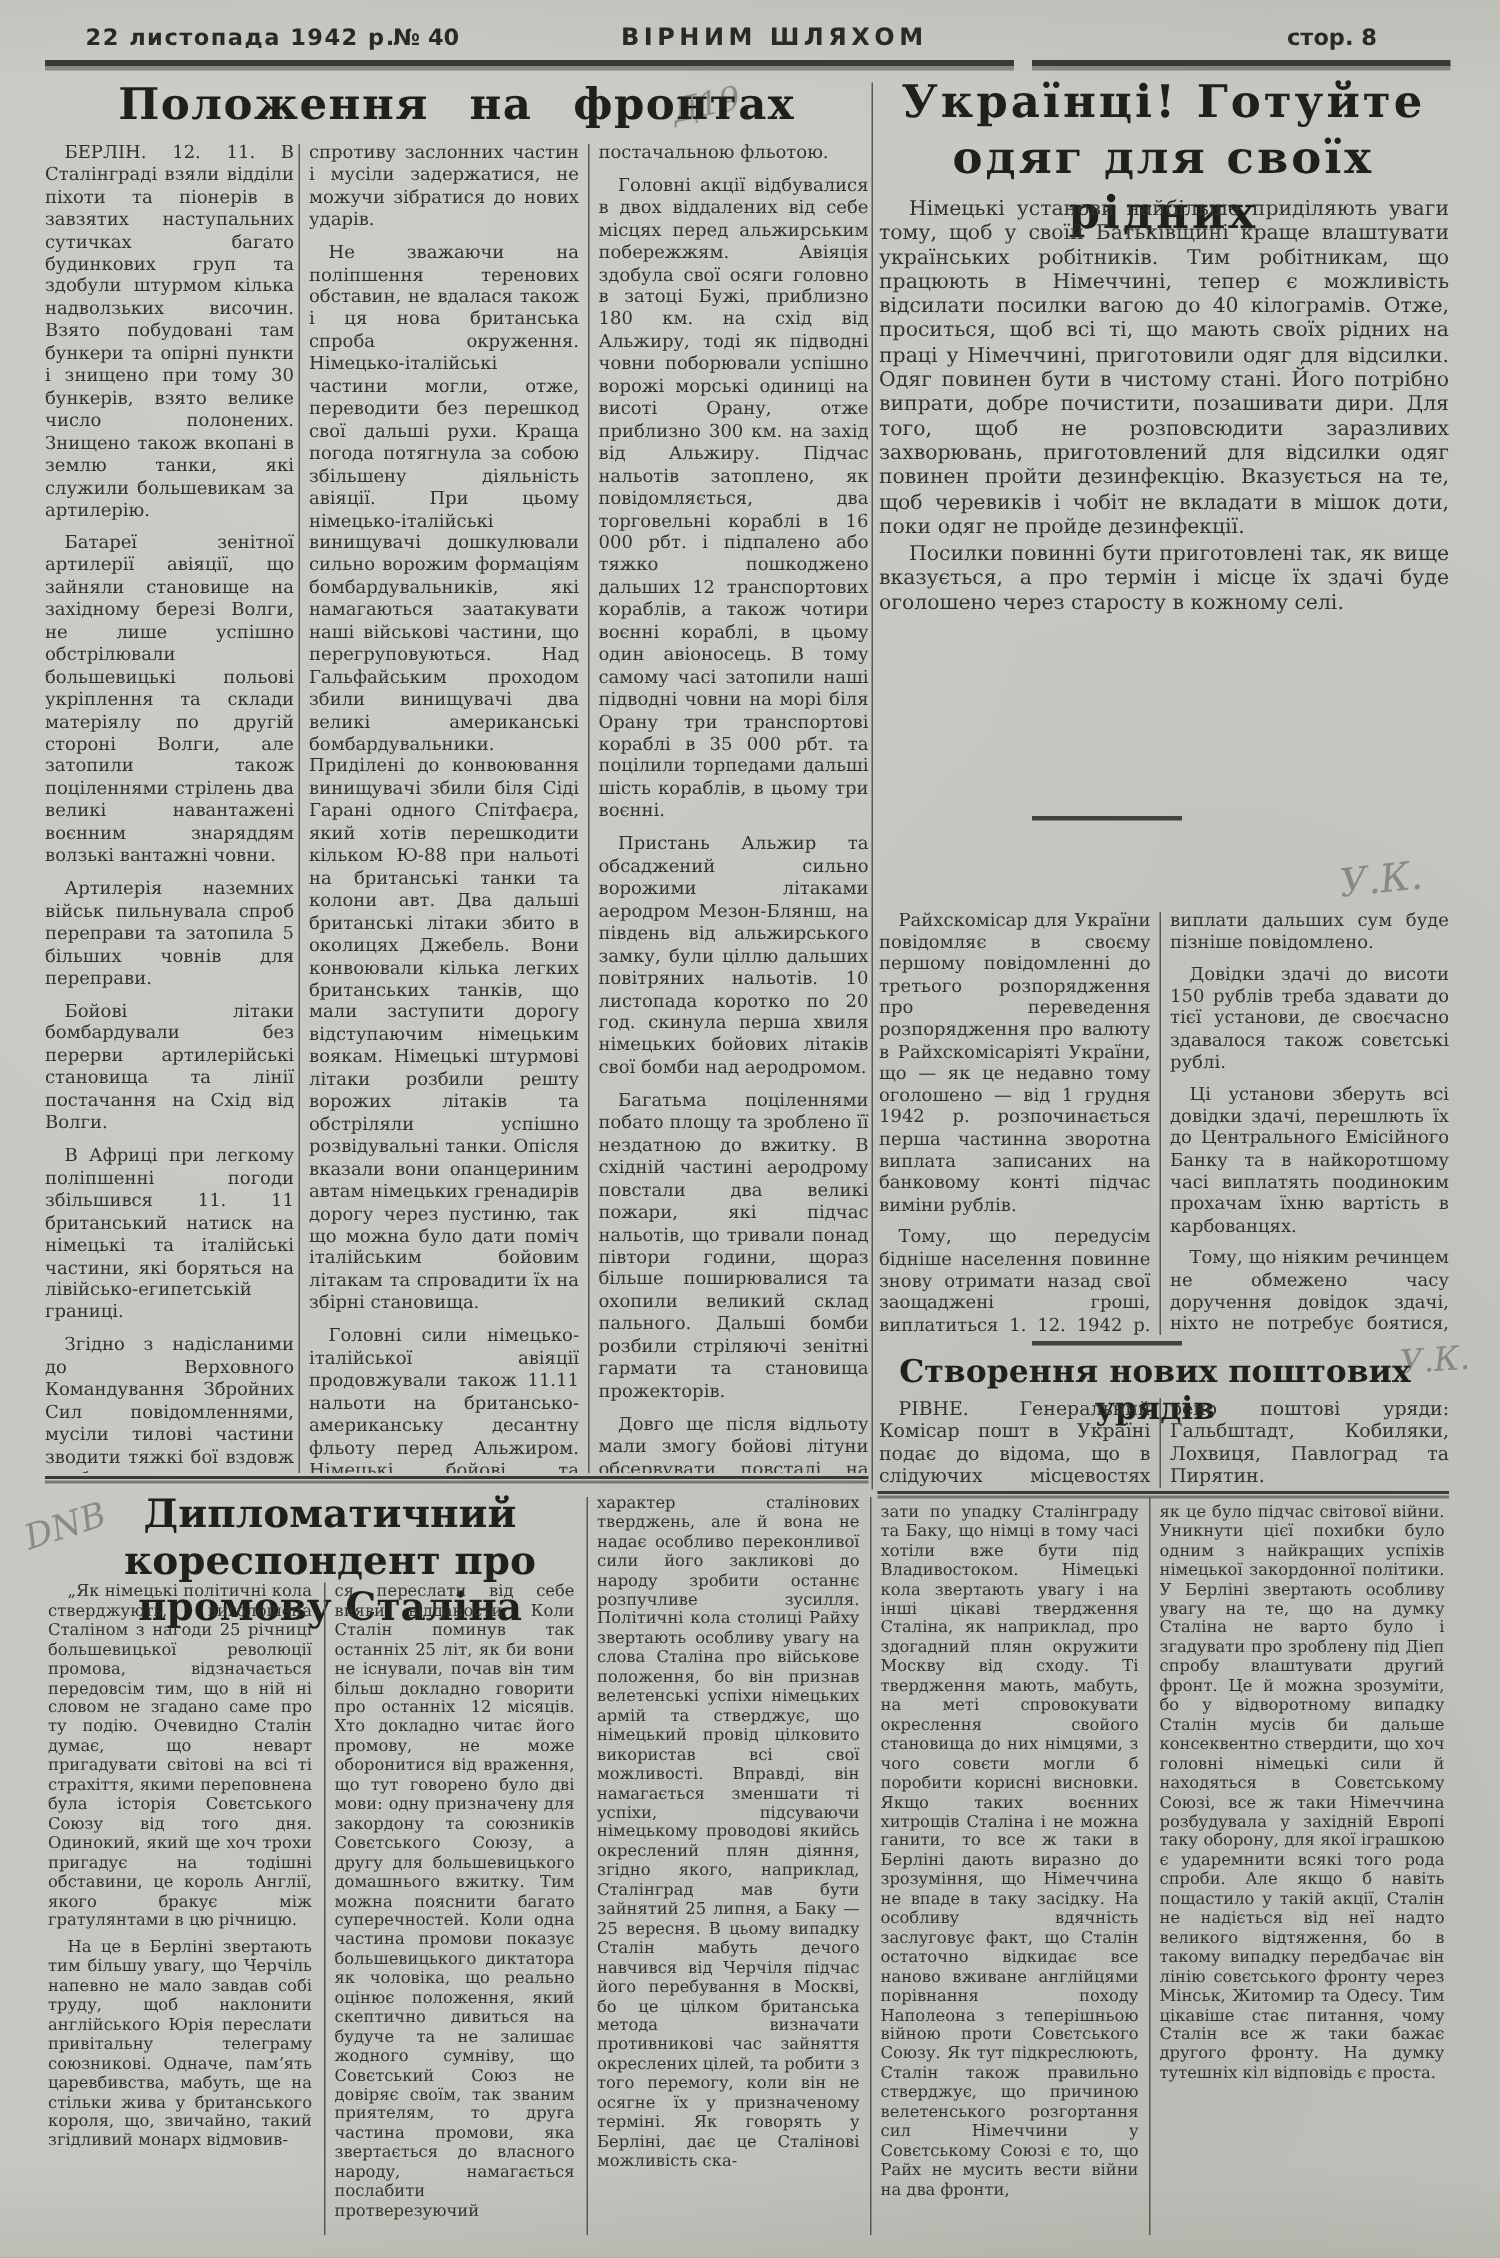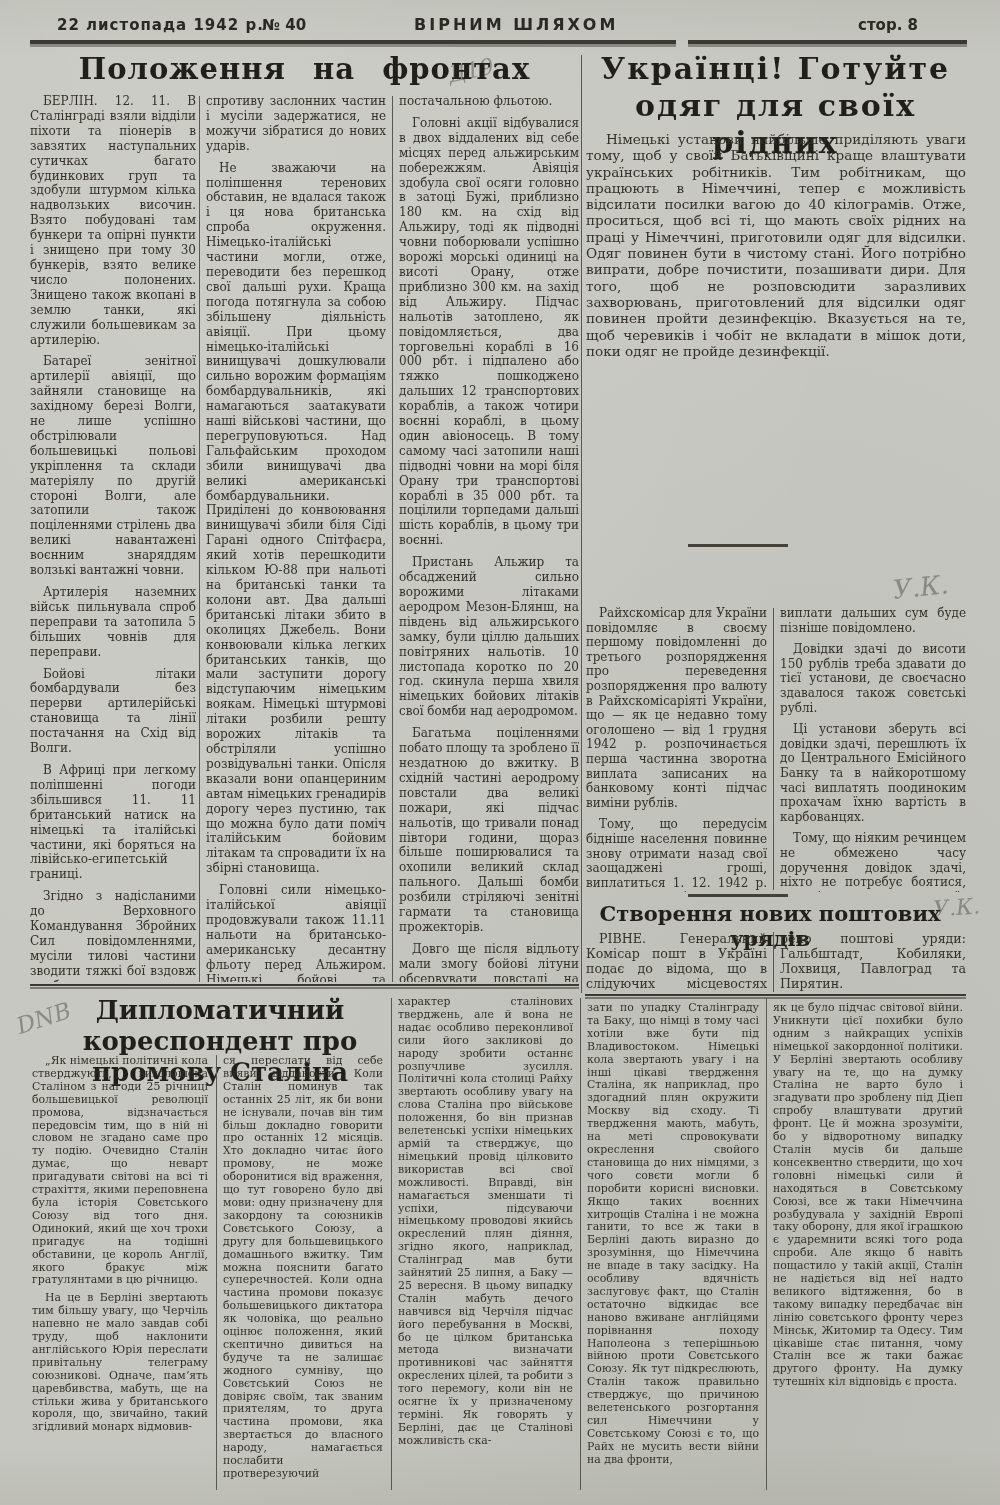--- a/index.html
+++ b/index.html
@@ -93,20 +93,21 @@
       <p>Довго ще після відльоту мали змогу бойові літуни обсервувати повсталі на аеродромі пожари. Всі німецькі летунські зєднання, які брали участь в цих успішних нальотах, повернулися без втрат на свої аеродроми.</p>
     </div>
 
   <div class="dbl-rule" style="left:30px;top:984px;width:549px;"></div>
 
   <div class="vrule" style="left:581px;top:55px;height:938px;"></div>
 
   <h1 class="cloth-title">Українці! Готуйте одяг для своїх рідних</h1>
   <div class="tcol clothbody" style="left:586px;top:131px;width:380px;height:412px;">
       <p>Німецькі установи найбільше приділяють уваги тому, щоб у своїй Батьківщині краще влаштувати українських робітників. Тим робітникам, що працюють в Німеччині, тепер є можливість відсилати посилки вагою до 40 кілограмів. Отже, проситься, щоб всі ті, що мають своїх рідних на праці у Німеччині, приготовили одяг для відсилки. Одяг повинен бути в чистому стані. Його потрібно випрати, добре почистити, позашивати дири. Для того, щоб не розповсюдити заразливих захворювань, приготовлений для відсилки одяг повинен пройти дезинфекцію. Вказується на те, щоб черевиків і чобіт не вкладати в мішок доти, поки одяг не пройде дезинфекції.</p>
+      <p>Посилки повинні бути приготовлені так, як вище вказується, а про термін і місце їх здачі буде оголошено через старосту в кожному селі.</p>
     </div>
 
   <div class="short-div" style="left:688px;top:544px;width:100px;"></div>
 
   <div class="tcol rub" style="left:586px;top:606px;width:181px;height:286px;">
       <p>Райхскомісар для України повідомляє в своєму першому повідомленні до третього розпорядження про переведення розпорядження про валюту в Райхскомісаріяті України, що — як це недавно тому оголошено — від 1 грудня 1942 р. розпочинається перша частинна зворотна виплата записаних на банковому конті підчас виміни рублів.</p>
       <p>Тому, що передусім бідніше населення повинне знову отримати назад свої заощаджені гроші, виплатиться 1. 12. 1942 р. назад готівкою в карбованцях до висоти 150 рублів гроші на зелені довідки здачі. Про час зворотної</p>
     </div>
   <div class="vrule" style="left:773px;top:608px;height:282px;"></div>
   <div class="tcol rub cont" style="left:780px;top:606px;width:186px;height:286px;">

